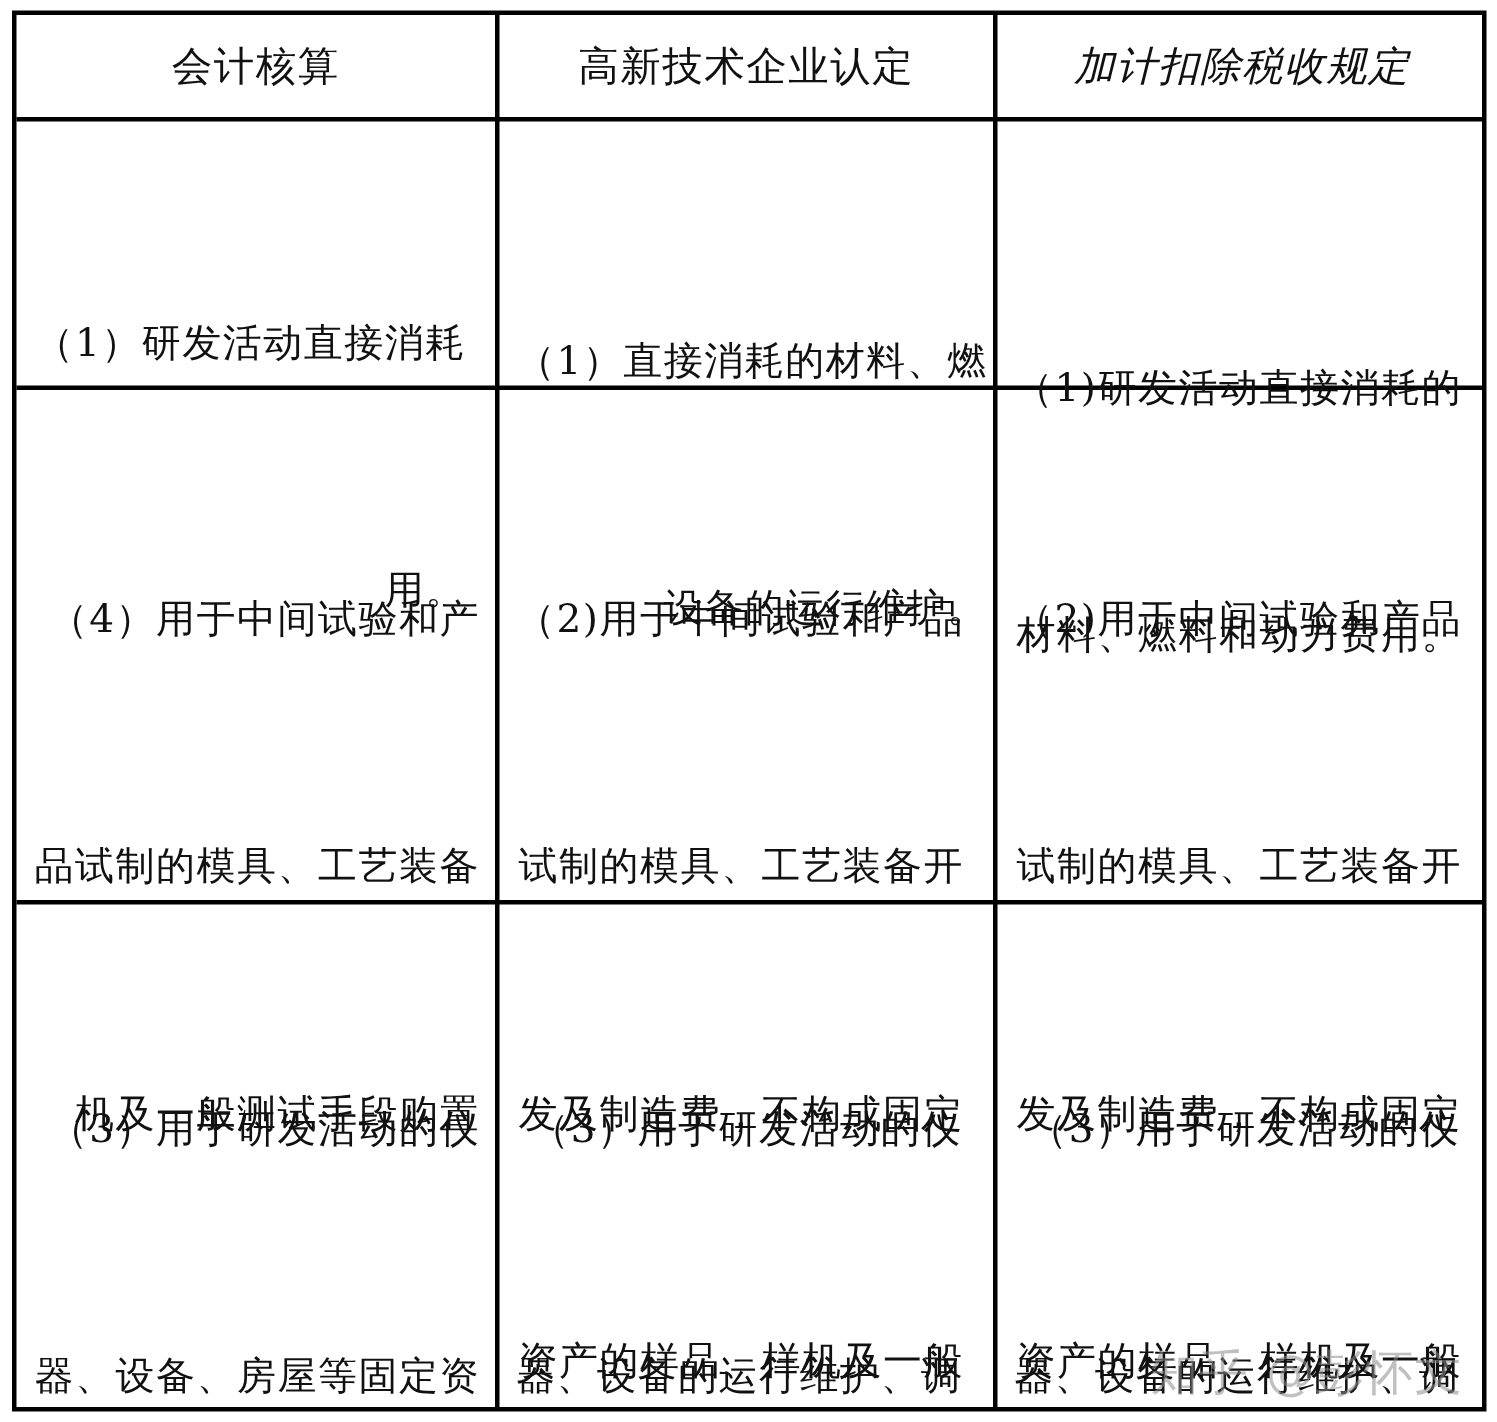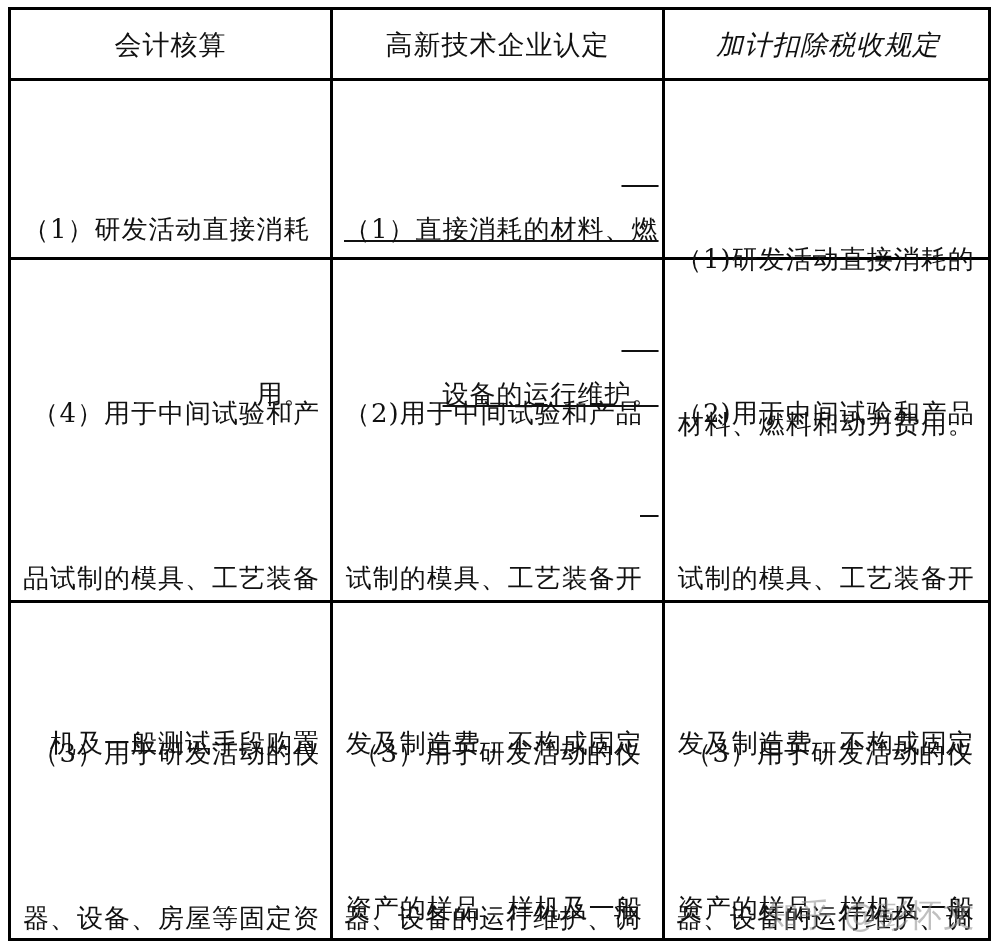--- a/index.html
+++ b/index.html
@@ -29,21 +29,21 @@
   <div class="hline" style="top:590px;"></div>
 
   <div class="cell hdr" style="left:0;top:0;width:319px;height:68px;">会计核算</div>
   <div class="cell hdr" style="left:322px;top:0;width:329px;height:68px;">高新技术企业认定</div>
   <div class="cell hdr" style="left:654px;top:0;width:326px;height:68px;font-style:italic;">加计扣除税收规定</div>
 
   <div class="cell" style="left:12px;top:82px;">
     <span class="line">（1）研发活动直接消耗</span>
     <span class="line">用。</span>
   </div>
-  <div class="cell" style="left:333px;top:82px;text-decoration:underline;">
+  <div class="cell" style="left:333px;top:94px;">
     <span class="line">（1）直接消耗的材料、燃</span>
     <span class="line">设备的运行维护。</span>
   </div>
   <div class="cell" style="left:665px;top:112px;">
     <span class="line">（1)研发活动直接消耗的</span>
     <span class="line">材料、燃料和动力费用。</span>
   </div>
 
   <div class="cell" style="left:12px;top:266px;">
     <span class="line">（4）用于中间试验和产</span>

